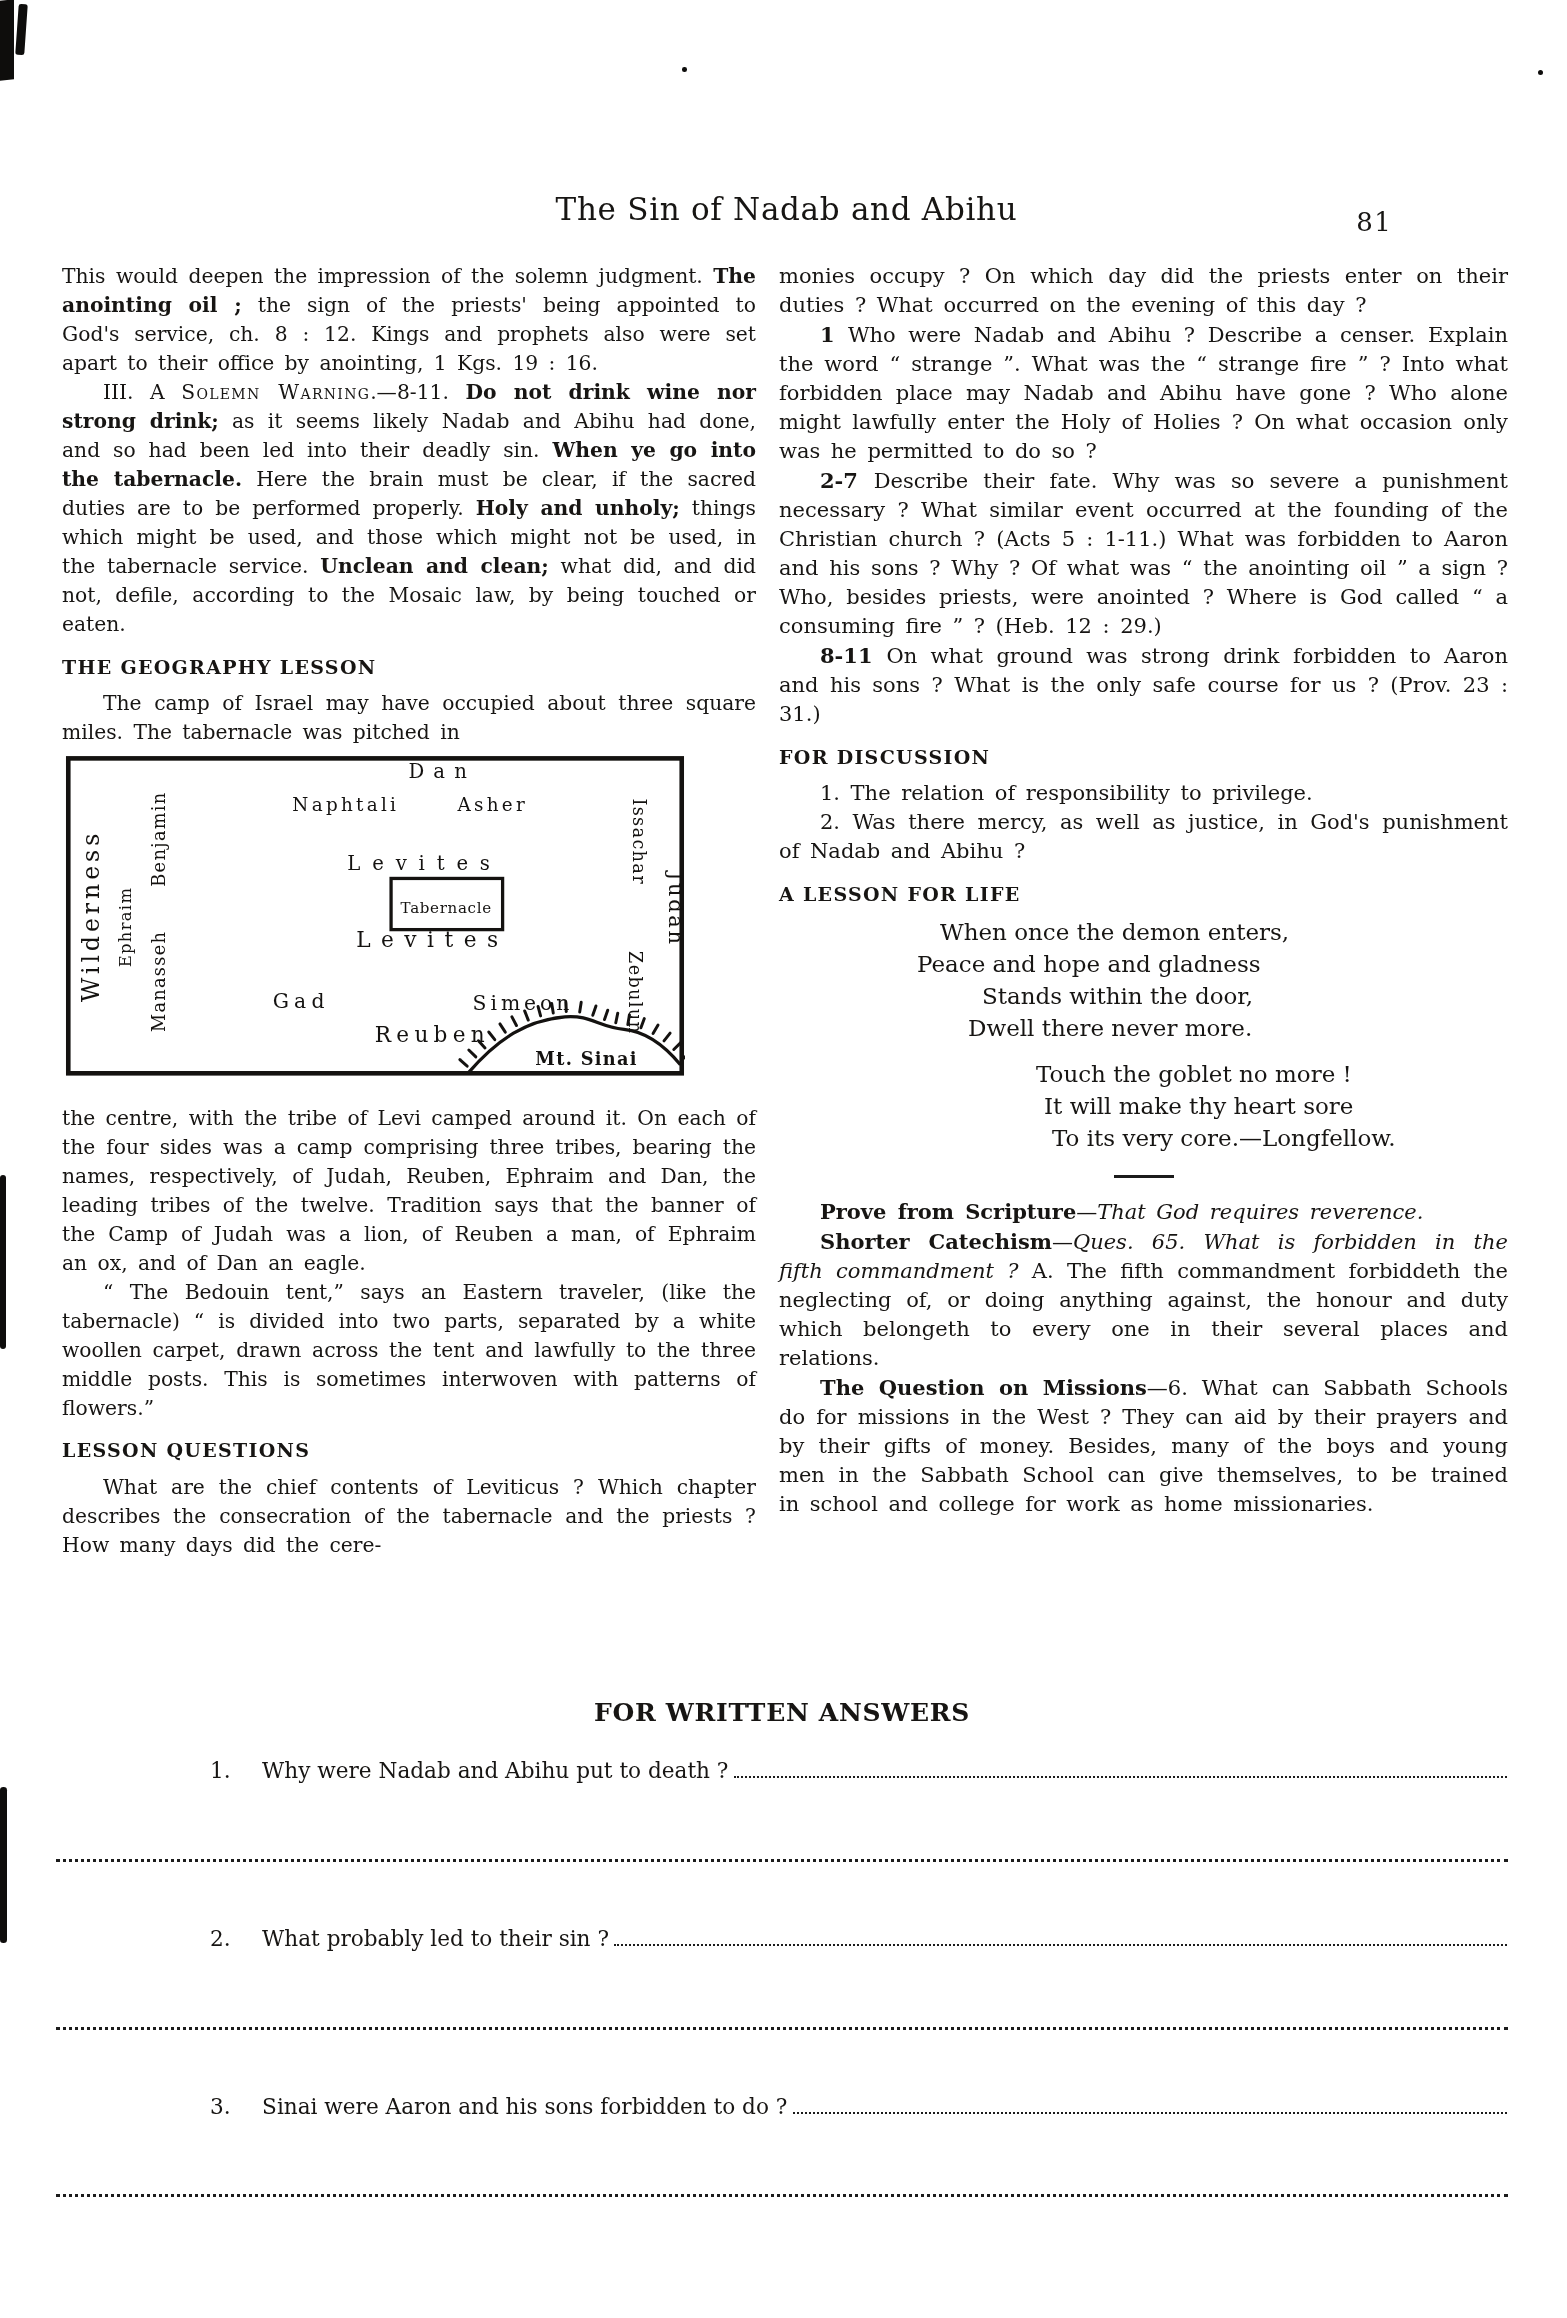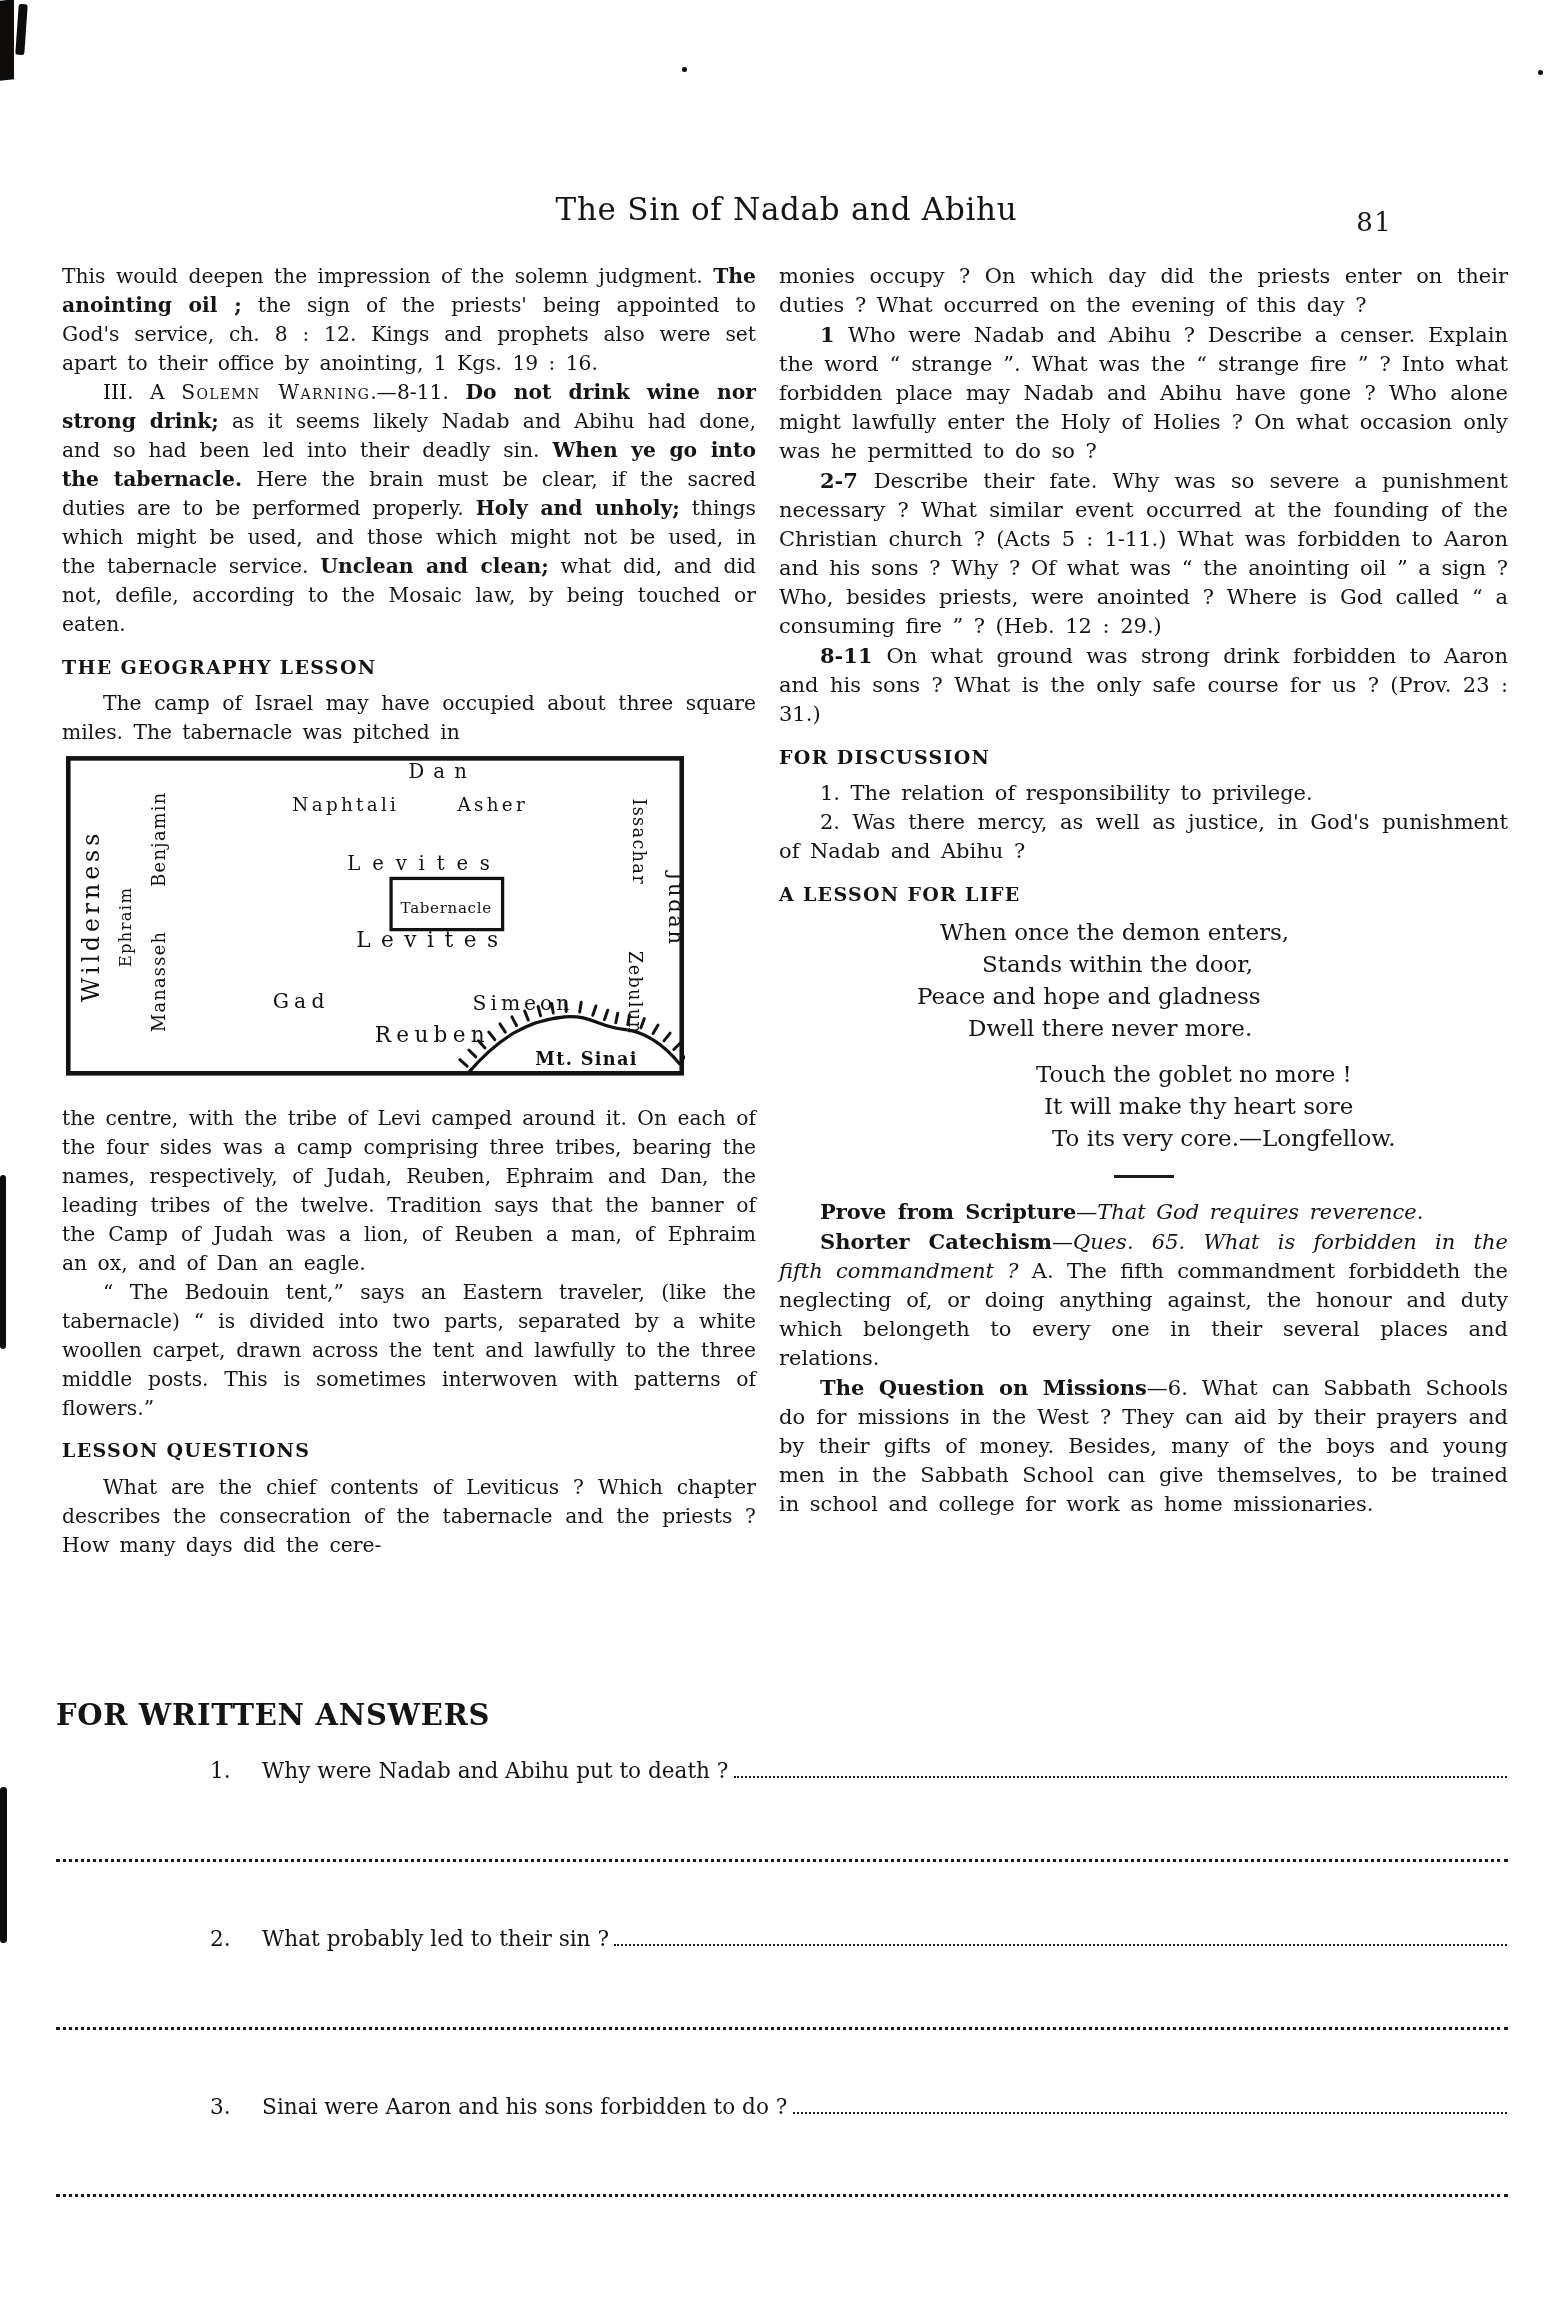--- a/index.html
+++ b/index.html
@@ -34,21 +34,21 @@
   .poem1 .l1{margin-left:203px;}
   .poem1 .l2{margin-left:138px;}
   .poem1 .l3{margin-left:189px;}
   .poem2{margin-top:14.4px;}
   .poem2 .l0{margin-left:257px;}
   .poem2 .l1{margin-left:265px;}
   .poem2 .l2{margin-left:273px;}
   .divider{width:60px;height:3.3px;background:#1b1b1b;margin:21px auto 18.4px auto;}
   
   .wa{position:absolute;left:56px;top:1698px;width:1452px;height:525px;font-size:21.6px;}
-  .wa-title{margin:0;text-align:left;font-size:29px;font-weight:bold;letter-spacing:0.7px;}
+  .wa-title{margin:0;text-align:center;font-size:25px;font-weight:bold;letter-spacing:0.7px;}
   .wa-row{position:absolute;left:154px;right:1.3px;display:flex;align-items:flex-end;}
   .wa-row.r1{top:60px;}
   .wa-row.r2{top:228px;}
   .wa-row.r3{top:396px;}
   .q-num{margin-right:31.5px;}
   .q-text{white-space:nowrap;}
   .leader{flex:1 1 auto;height:1.3px;border-bottom:2.6px dotted #1c1c1c;margin:0 0 4.6px 5.2px;}
   .dotline{position:absolute;left:0;right:0;height:0;border-bottom:3px dotted #1c1c1c;}
   .dotline.d1{top:161px;}
   .dotline.d2{top:329px;}
@@ -146,22 +146,22 @@
     <p class="para"><span class="seg-b">2-7 </span><span>Describe their fate.  Why was so severe a punishment necessary ?  What similar event occurred at the founding of the Christian church ?  (Acts 5 : 1-11.)  What was forbidden to Aaron and his sons ?  Why ?  Of what was “ the anointing oil ” a sign ?  Who, besides priests, were anointed ?  Where is God called “ a consuming fire ” ?  (Heb. 12 : 29.)</span></p>
     <p class="para"><span class="seg-b">8-11 </span><span>On what ground was strong drink forbidden to Aaron and his sons ?  What is the only safe course for us ?  (Prov. 23 : 31.)</span></p>
 
     <h2 class="sect">FOR DISCUSSION</h2>
     <p class="para">1. The relation of responsibility to privilege.</p>
     <p class="para">2. Was there mercy, as well as justice, in God's punishment of Nadab and Abihu ?</p>
 
     <h2 class="sect">A LESSON FOR LIFE</h2>
     <div class="poem poem1">
       <div class="pline l0">When once the demon enters,</div>
+      <div class="pline l2">Peace and hope and gladness</div>
       <div class="pline l1">Stands within the door,</div>
-      <div class="pline l2">Peace and hope and gladness</div>
       <div class="pline l3">Dwell there never more.</div>
     </div>
     <div class="poem poem2">
       <div class="pline l0">Touch the goblet no more !</div>
       <div class="pline l1">It will make thy heart sore</div>
       <div class="pline l2">To its very core.—Longfellow.</div>
     </div>
 
     <div class="divider"></div>
 

